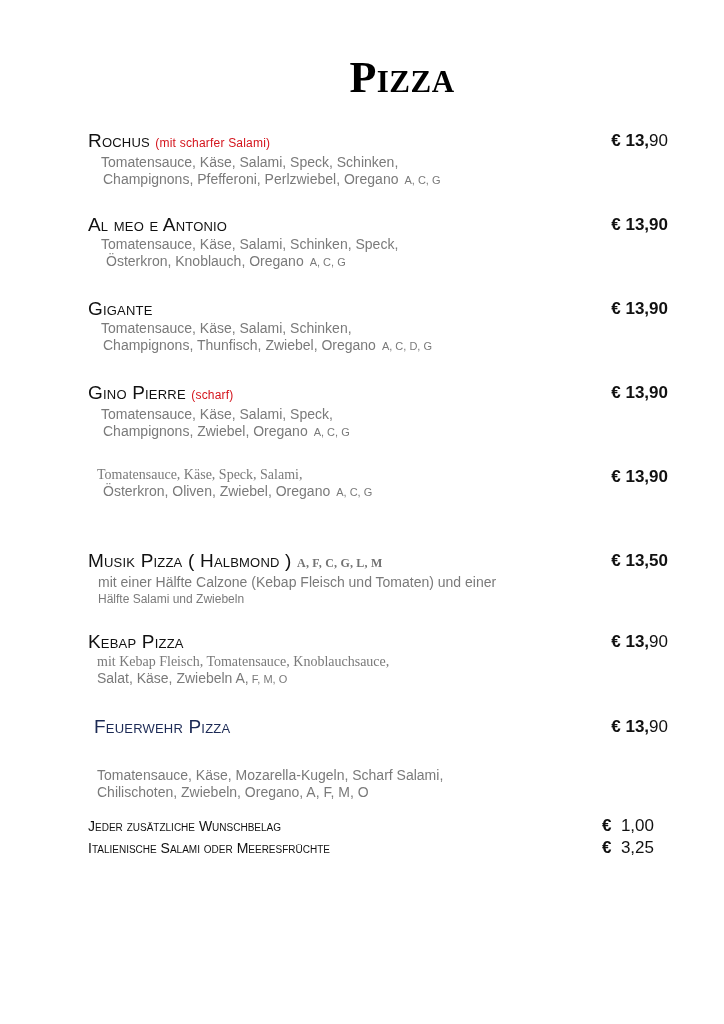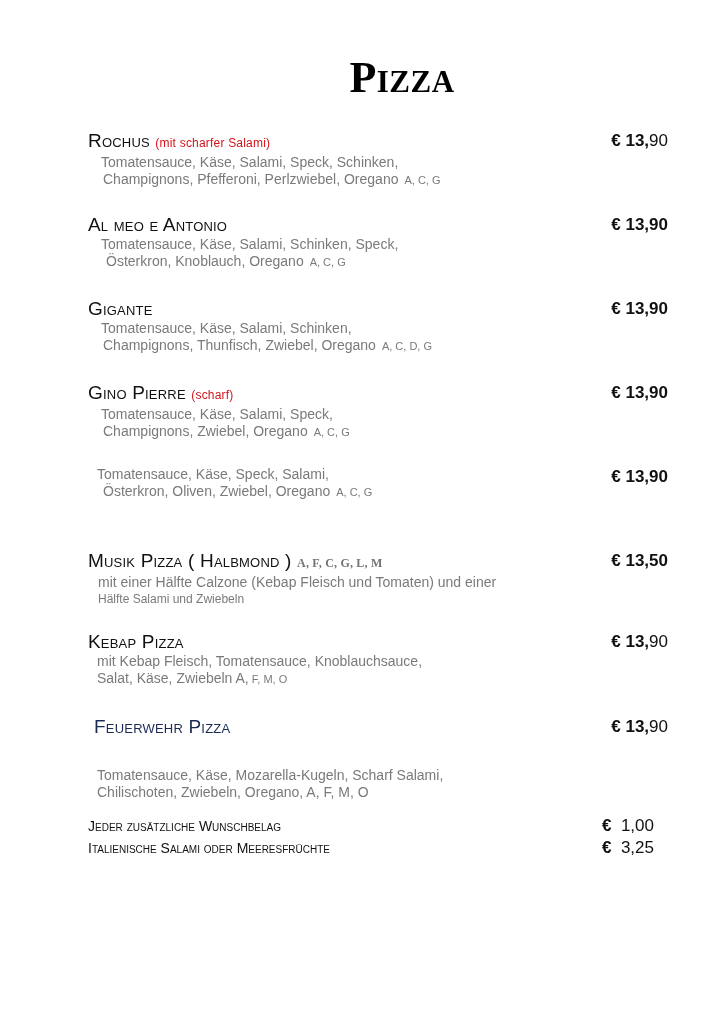--- a/index.html
+++ b/index.html
@@ -55,21 +55,21 @@
       color: #737373;
     }
     .desc {
       color: #7a7a7a;
       font-size: 14px;
       line-height: 17px;
       white-space: nowrap;
     }
     .desc .l1 { display: block; padding-left: 13px; }
     .desc .l2 { display: block; padding-left: 15px; }
-    .desc.indent-small .l1 { padding-left: 9px; }
+    .desc.indent-small .l1 { padding-left: 9px; font-family: Liberation Serif, serif; }
     .desc.indent-small .l2 { padding-left: 9px; }
     .allergen {
       font-size: 11px;
       color: #7a7a7a;
       margin-left: 6px;
     }
     .price {
       position: absolute;
       right: 56px;
       font-size: 17px;

